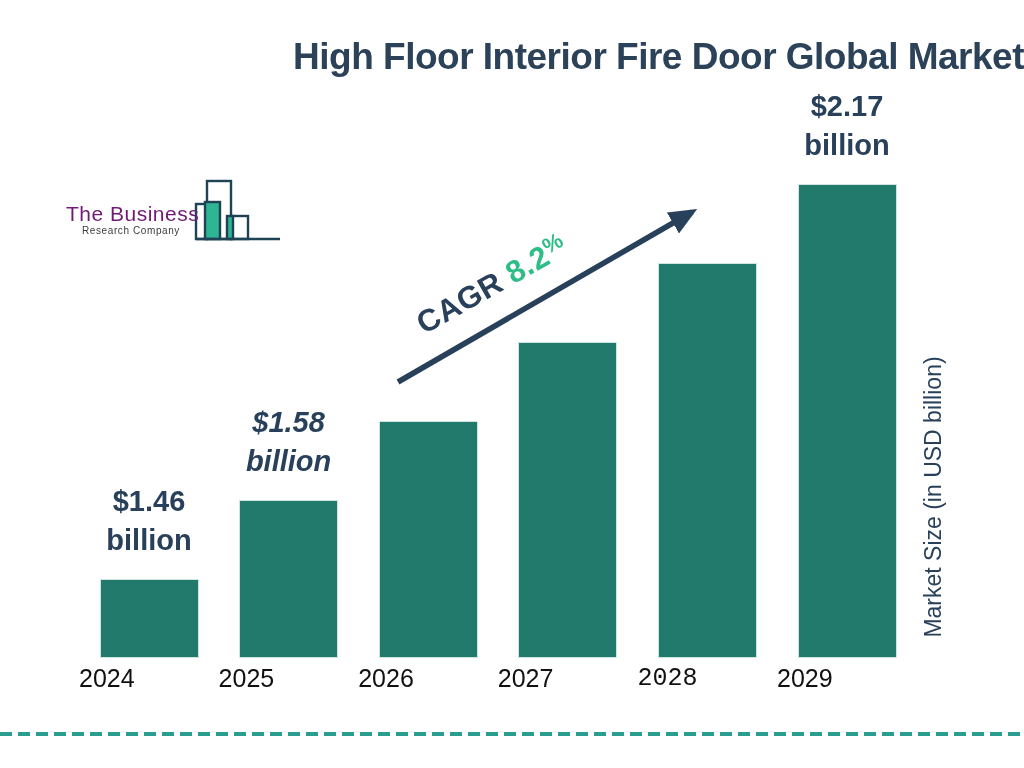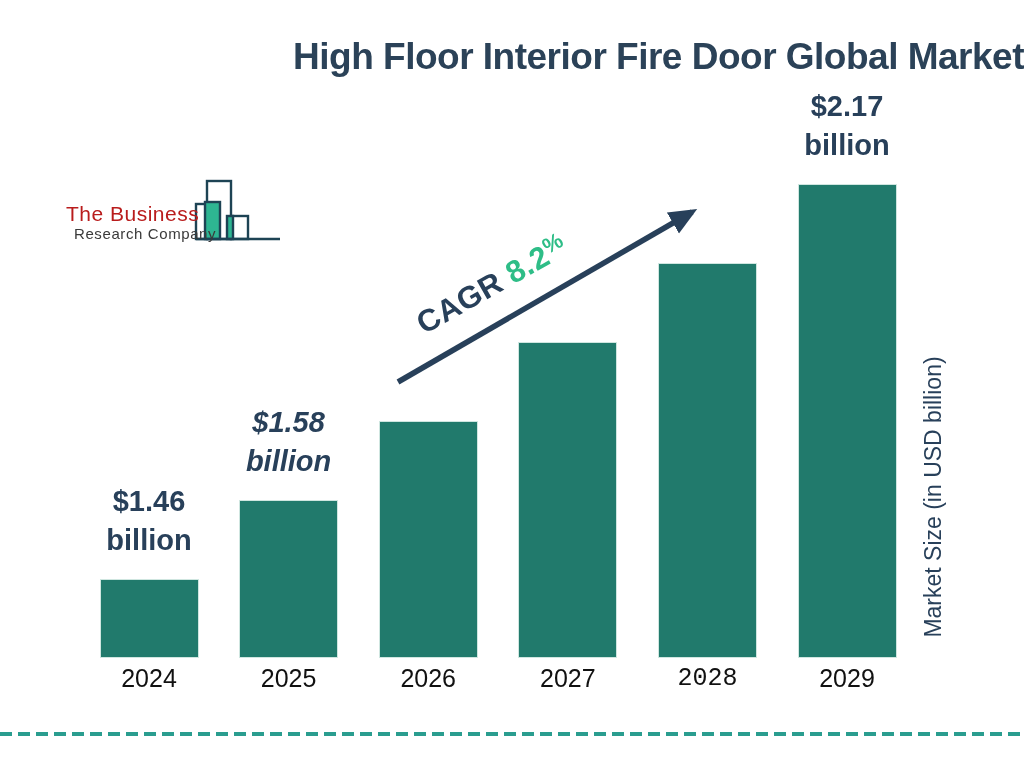--- a/index.html
+++ b/index.html
@@ -9,34 +9,34 @@
   }
   
   .title{
     position:absolute;top:34px;left:0;width:1024px;text-align:right;
     color:#2b4258;font-size:37px;font-weight:bold;line-height:46px;letter-spacing:-0.5px;
   }
   
   .logo{position:absolute;left:60px;top:170px;width:230px;height:80px;}
   .logo-name{
     position:absolute;left:6px;top:32px;width:130px;text-align:right;
-    color:#b91c1c;font-size:21px;font-weight:400;letter-spacing:0.5px;white-space:nowrap;
+    color:#701a75;font-size:21px;font-weight:400;letter-spacing:0.5px;white-space:nowrap;
   }
   .logo-tagline{
     position:absolute;left:14px;top:55px;width:114px;text-align:center;
-    color:#3a3a3a;font-size:15px;font-weight:400;letter-spacing:0.6px;white-space:nowrap;
+    color:#3a3a3a;font-size:10px;font-weight:400;letter-spacing:0.6px;white-space:nowrap;
   }
   .logo-art{position:absolute;left:0;top:0;}
   
   .bar{
     position:absolute;width:99px;background:#217a6c;border:1px solid #cfe6e0;
     box-sizing:border-box;bottom:110px;
   }
   .year{
-    position:absolute;top:664px;width:140px;text-align:center;
+    position:absolute;top:664px;width:140px;
     color:#111111;font-size:25px;font-weight:400;
   }
   .value-label{
     position:absolute;width:180px;text-align:center;
     color:#28405a;font-size:29px;font-weight:bold;line-height:39px;white-space:nowrap;
   }
   
   .cagr{
     position:absolute;left:492px;top:285px;transform:translate(-50%,-50%) rotate(-29.5deg);
     font-size:31px;font-weight:bold;white-space:nowrap;letter-spacing:0.5px;

